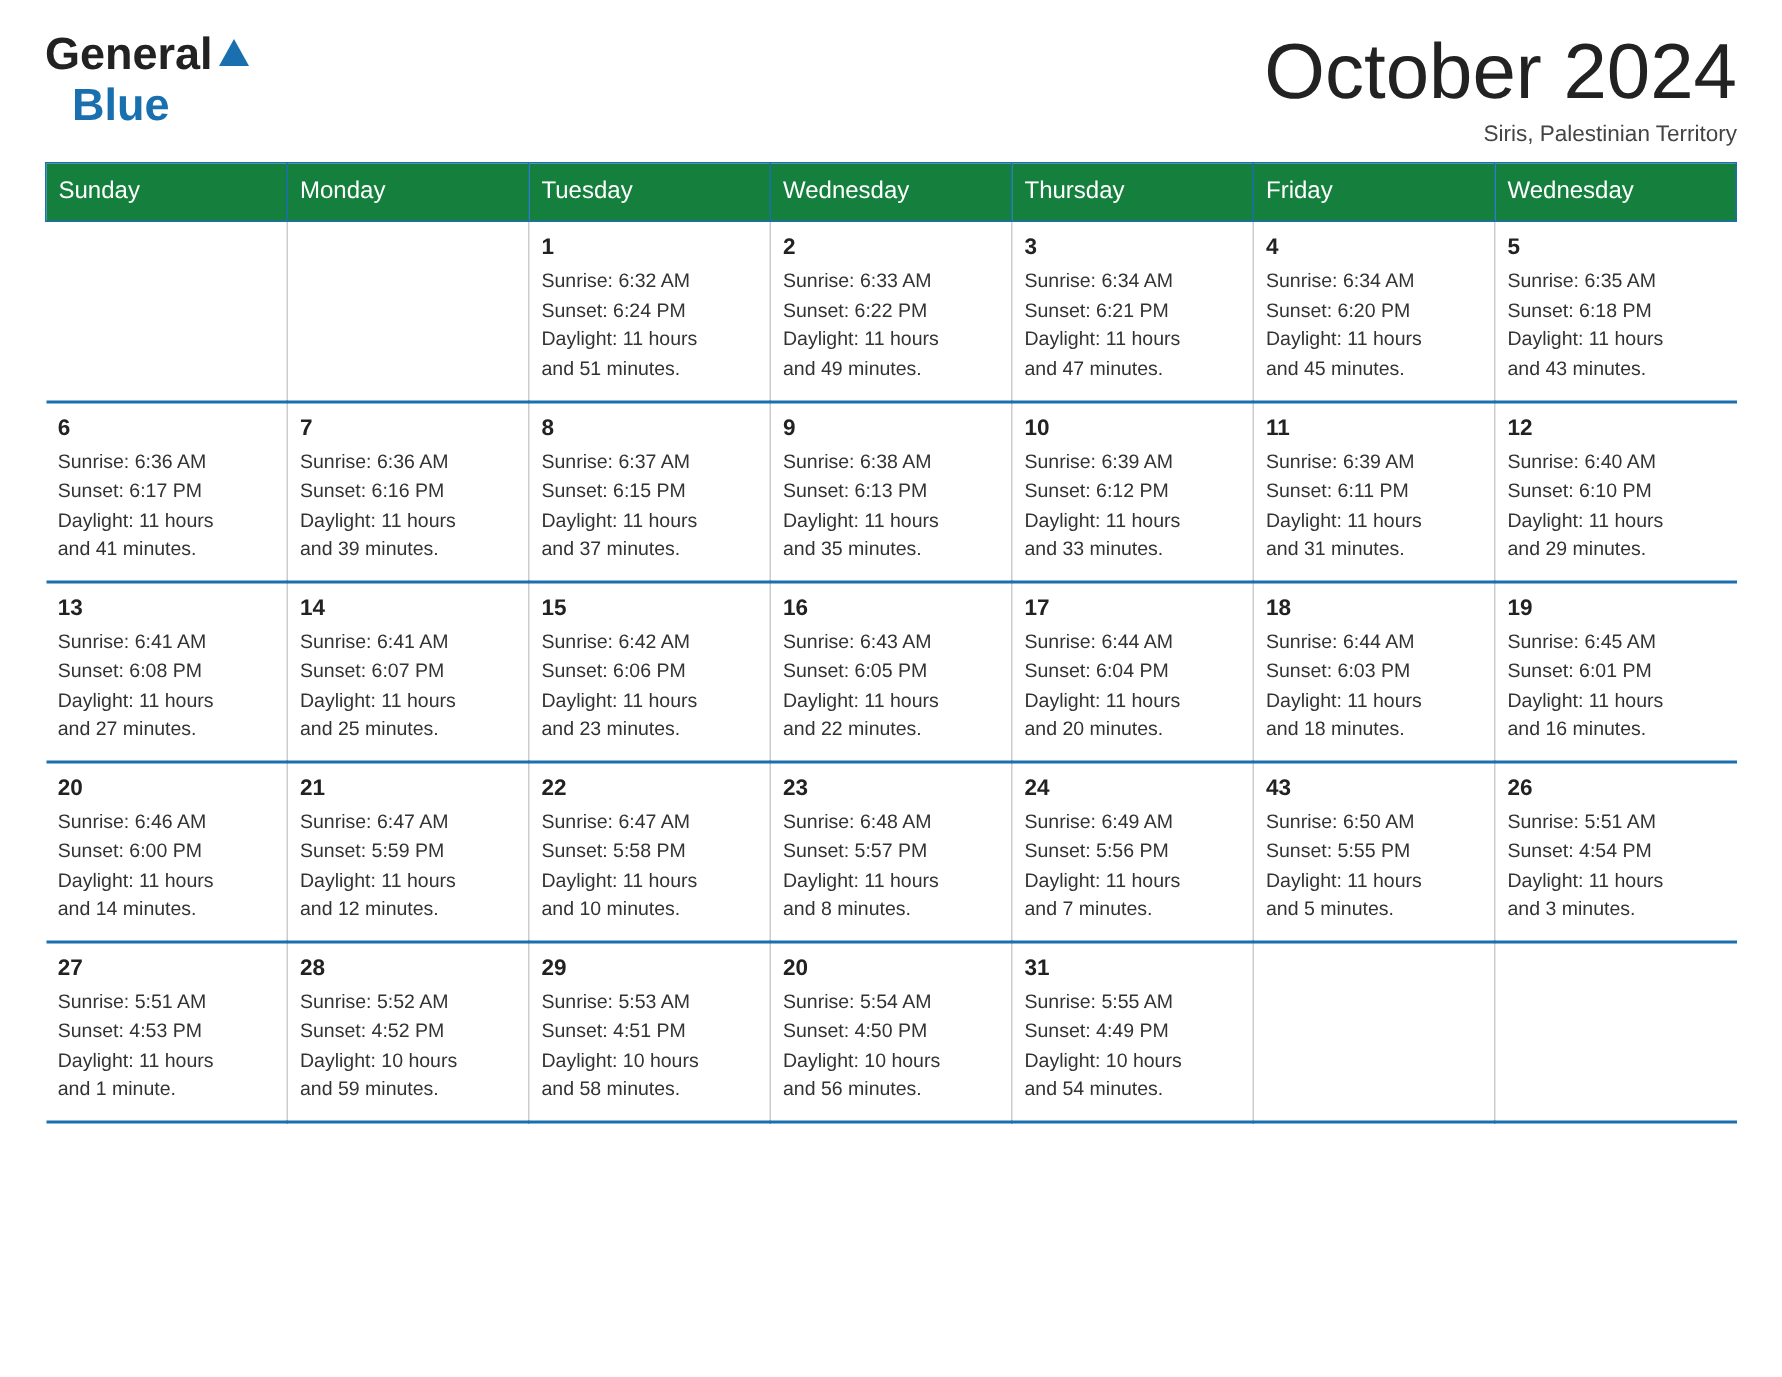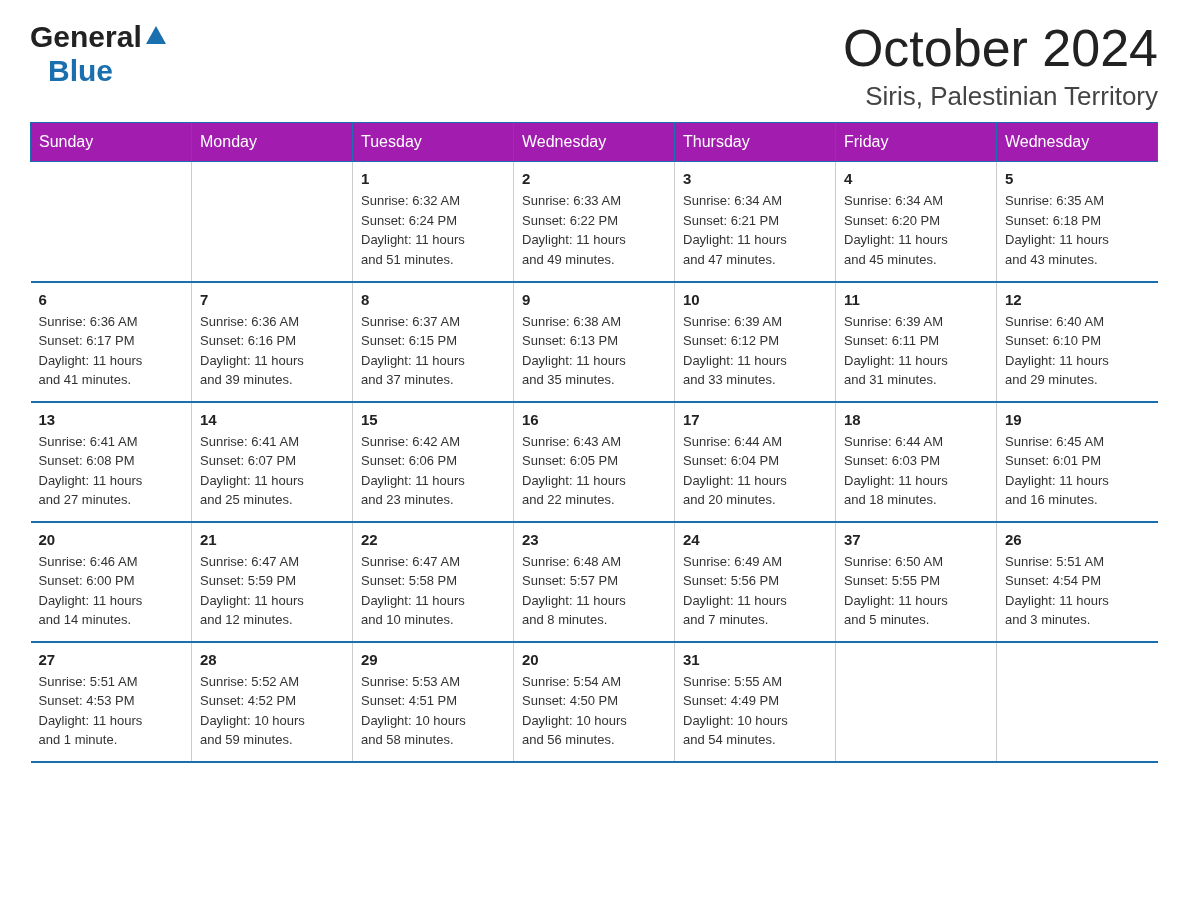--- a/index.html
+++ b/index.html
@@ -27,31 +27,31 @@
       text-align: right;
       margin-left: 10px;
     }
     .month-title {
       font-size: 52px;
       font-weight: normal;
       color: #222;
       line-height: 1.1;
     }
     .location-title {
-      font-size: 26px;
+      font-size: 15px;
       color: #444;
       margin-top: 4px;
     }
     table {
       width: 100%;
       border-collapse: collapse;
       table-layout: fixed;
     }
     thead tr {
-      background-color: #a21caf;
+      background-color: #15803d;
       color: #fff;
     }
     thead th {
       padding: 10px 8px;
       font-size: 16px;
       font-weight: normal;
       text-align: left;
       border: 1px solid #1a6faf;
     }
     tbody tr {
@@ -212,21 +212,21 @@
         </td>
         <td>
           <div class="day-number">23</div>
           <div class="day-info">Sunrise: 6:48 AM<br>Sunset: 5:57 PM<br>Daylight: 11 hours<br>and 8 minutes.</div>
         </td>
         <td>
           <div class="day-number">24</div>
           <div class="day-info">Sunrise: 6:49 AM<br>Sunset: 5:56 PM<br>Daylight: 11 hours<br>and 7 minutes.</div>
         </td>
         <td>
-          <div class="day-number">37</div>
+          <div class="day-number">43</div>
           <div class="day-info">Sunrise: 6:50 AM<br>Sunset: 5:55 PM<br>Daylight: 11 hours<br>and 5 minutes.</div>
         </td>
         <td>
           <div class="day-number">26</div>
           <div class="day-info">Sunrise: 5:51 AM<br>Sunset: 4:54 PM<br>Daylight: 11 hours<br>and 3 minutes.</div>
         </td>
       </tr>
       <tr>
         <td>
           <div class="day-number">27</div>

